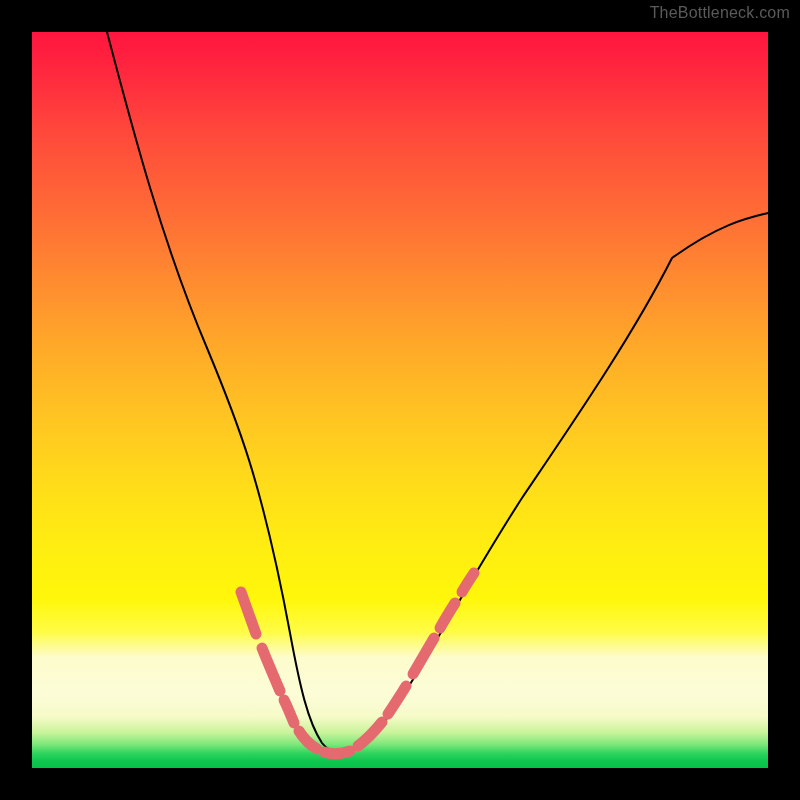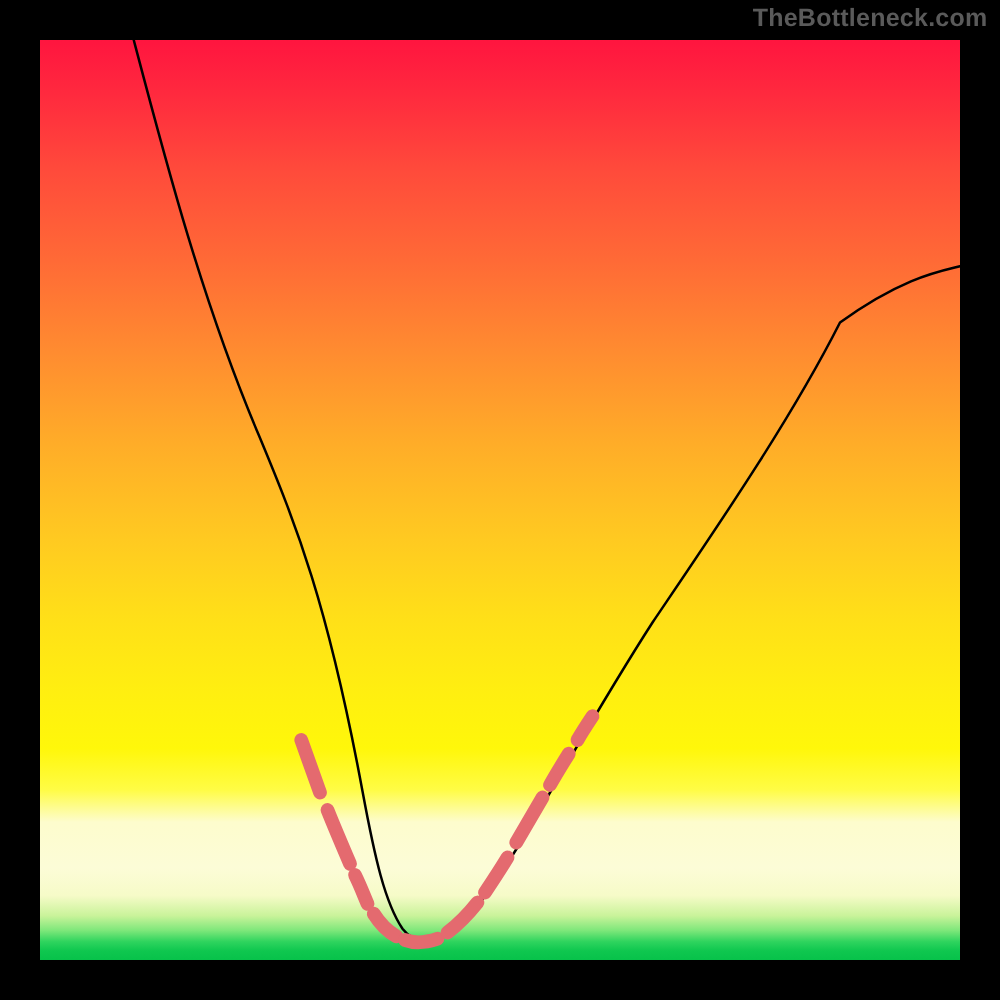--- a/index.html
+++ b/index.html
@@ -15,22 +15,22 @@
     position: relative;
     width: 800px;
     height: 800px;
     background: #000;
   }
   .watermark {
     position: absolute;
     top: 4px;
     right: 10px;
     color: #5a5a5a;
-    font-size: 20px;
-    font-weight: 700;
+    font-size: 16px;
+    font-weight: 400;
     letter-spacing: 0.2px;
     user-select: none;
   }
   .plot {
     position: absolute;
     left: 32px;
     top: 32px;
     width: 736px;
     height: 736px;
     

